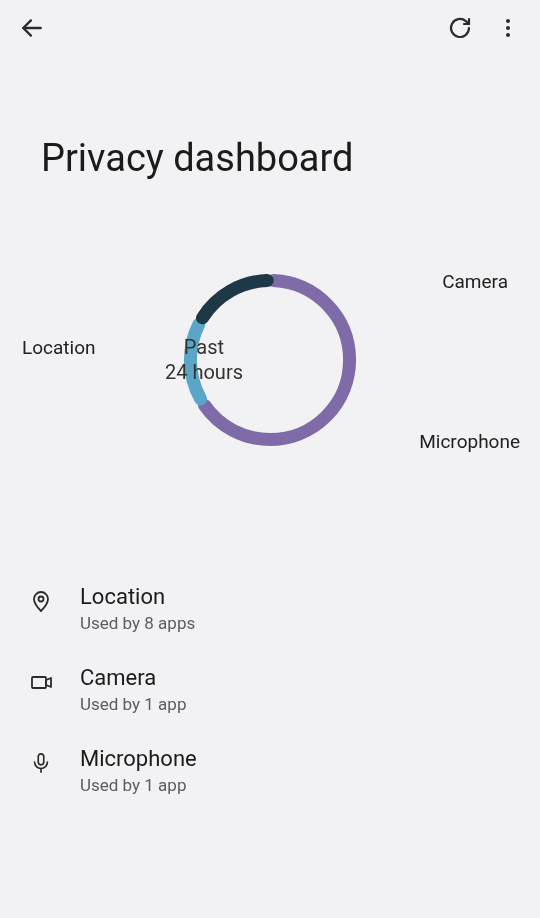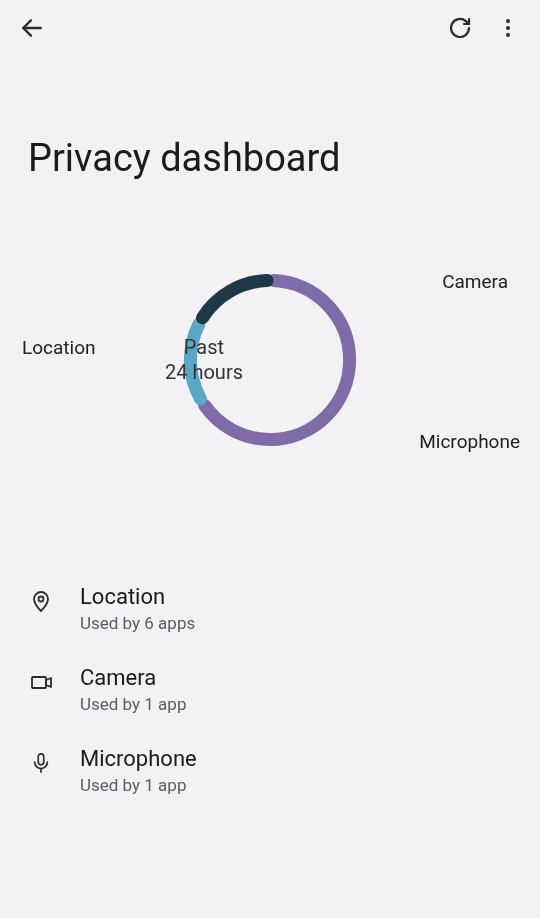--- a/index.html
+++ b/index.html
@@ -25,20 +25,21 @@
       justify-content: center;
       border-radius: 50%;
       cursor: pointer;
     }
     .spacer { flex: 1; }
     .title {
       font-size: 38px;
       font-weight: 400;
       padding: 80px 28px 30px 28px;
       color: #1b1b1b;
+      margin-left: 13px;
     }
     .chart-wrap {
       position: relative;
       height: 300px;
       display: flex;
       align-items: center;
       justify-content: center;
     }
     .donut {
       position: relative;
@@ -140,21 +141,21 @@
 <div class="list">
   <div class="row">
     <div class="row-icon">
       <svg width="24" height="24" viewBox="0 0 24 24" fill="none" stroke="#2b2b2b" stroke-width="1.8">
           <path d="M12 22s7-7 7-12a7 7 0 1 0-14 0c0 5 7 12 7 12z"></path>
           <circle cx="12" cy="10" r="2.5"></circle>
         </svg>
     </div>
     <div class="row-text">
       <div class="primary">Location</div>
-      <div class="secondary">Used by 6 apps</div>
+      <div class="secondary">Used by 8 apps</div>
     </div>
   </div>
 
   <div class="row">
     <div class="row-icon">
       <svg width="24" height="24" viewBox="0 0 24 24" fill="none" stroke="#2b2b2b" stroke-width="1.8" stroke-linejoin="round">
           <rect x="3" y="7" width="14" height="11" rx="1"></rect>
           <polygon points="17 10 22 8 22 17 17 15"></polygon>
         </svg>
     </div>

